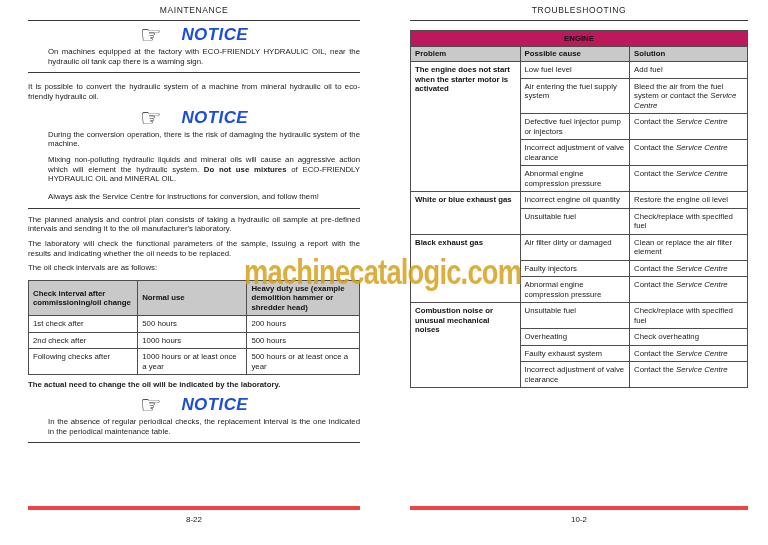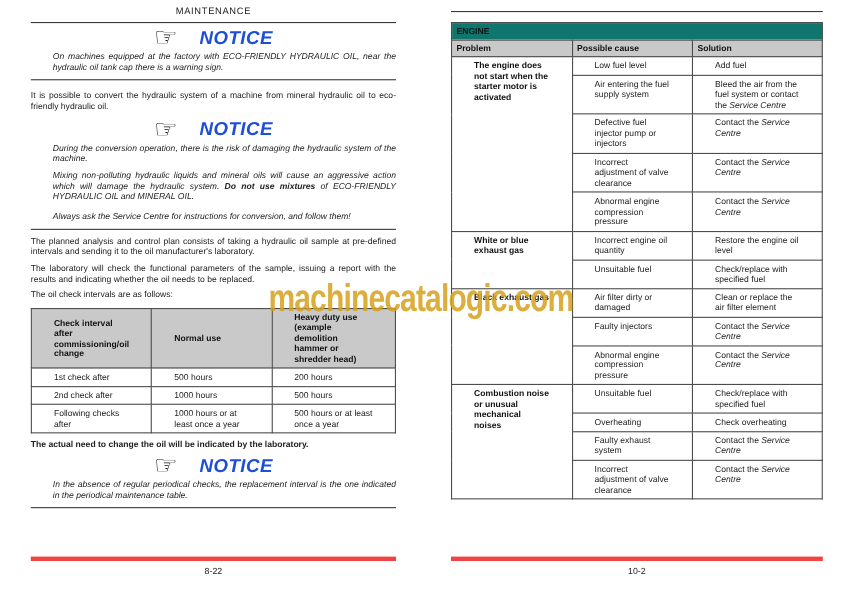--- a/index.html
+++ b/index.html
@@ -11,32 +11,32 @@
   #page-left{left:0;width:384px;padding:0;}
   #page-right{left:384px;width:384px;}
   .inner-l{padding:5px 24px 0 28px;}
   .inner-r{padding:5px 20px 0 26px;}
   .page-header{text-align:center;font-size:8.5px;letter-spacing:0.6px;color:#222;}
   .rule{border-top:1px solid #3a3a3a;margin-top:5px;}
   .notice{border-bottom:1px solid #3a3a3a;padding-bottom:6px;margin-top:4px;}
   .notice-head{display:flex;justify-content:center;align-items:center;gap:20px;height:20px;margin:2px 0 2px 0;}
   .hand{font-size:24px;line-height:20px;color:#111;}
   .notice-title{font-size:17px;font-weight:bold;font-style:italic;letter-spacing:0.4px;color:#1d4ed8;}
-  .notice-body{font-style:italic;font-size:7.8px;line-height:1.24;text-align:justify;padding-left:20px;color:#222;}
+  .notice-body{font-size:7.8px;line-height:1.24;text-align:justify;padding-left:20px;color:#222;}
   .notice-body p{margin:0 0 6px 0;}
   .notice-body p:last-child{margin-bottom:0;}
   .para{font-size:7.8px;line-height:1.24;text-align:justify;margin:9px 0 0 0;color:#222;}
   .bold{font-weight:bold;}
   .section-heading{font-size:8px;font-weight:bold;margin:14px 0 0 0;color:#111;}
   table{border-collapse:collapse;width:100%;font-size:7.8px;line-height:1.22;}
-  th,td{border:1px solid #4d4d4d;padding:3px 20px;vertical-align:top;text-align:left;color:#222;}
+  th,td{border:1px solid #4d4d4d;padding:3px 4px;vertical-align:top;text-align:left;color:#222;}
   thead th{background:#c9c9c9;font-weight:bold;vertical-align:middle;color:#111;}
   .tbl-left{margin-top:7px;}
   .tbl-right{margin-top:9px;}
-  .tbl-right .title-row th{background:#0f766e;padding:2.5px 4px;margin-left:32px;}
+  .tbl-right .title-row th{text-align:center;background:#be185d;padding:2.5px 4px;margin-left:32px;}
   .tbl-right .head-row th{text-align:left;background:#c9c9c9;padding:2.5px 4px;}
   .prob{font-weight:bold;color:#111;}
   .it{font-style:italic;}
   .footer{position:absolute;top:506px;border-top:4px solid #ef4444;text-align:center;
           font-size:8px;padding-top:5px;color:#222;}
   #footer-left{left:28px;width:332px;}
   #footer-right{left:26px;width:338px;}
   #watermark{
     position:absolute;left:244px;top:252px;z-index:20;
     font-size:35px;font-weight:bold;letter-spacing:-1px;
@@ -64,21 +64,21 @@
 
     <p class="para">It is possible to convert the hydraulic system of a machine from mineral hydraulic oil to eco-friendly hydraulic oil.</p>
 
     <div class="notice" style="margin-top:6px;">
       <div class="notice-head">
         <span class="hand">☞</span>
         <span class="notice-title">NOTICE</span>
       </div>
       <div class="notice-body">
         <p>During the conversion operation, there is the risk of damaging the hydraulic system of the machine.</p>
-        <p><span>Mixing non-polluting hydraulic liquids and mineral oils will cause an aggressive action which will damage the hydraulic system. </span><b>Do not use mixtures</b><span> of ECO-FRIENDLY HYDRAULIC OIL and MINERAL OIL.</span></p>
+        <p><span>Mixing non-polluting hydraulic liquids and mineral oils will cause an aggressive action which will element the hydraulic system. </span><b>Do not use mixtures</b><span> of ECO-FRIENDLY HYDRAULIC OIL and MINERAL OIL.</span></p>
         <p style="margin-top:8px;">Always ask the Service Centre for instructions for conversion, and follow them!</p>
       </div>
     </div>
 
 
     <p class="para" style="margin-top:6px;">The planned analysis and control plan consists of taking a hydraulic oil sample at pre-defined intervals and sending it to the oil manufacturer's laboratory.</p>
     <p class="para" style="margin-top:5px;">The laboratory will check the functional parameters of the sample, issuing a report with the results and indicating whether the oil needs to be replaced.</p>
     <p class="para" style="margin-top:5px;">The oil check intervals are as follows:</p>
 
     <table class="tbl-left">
@@ -124,20 +124,21 @@
         <p>In the absence of regular periodical checks, the replacement interval is the one indicated in the periodical maintenance table.</p>
       </div>
     </div>
   </div>
 
   <div class="footer" id="footer-left">8-22</div>
 </div>
 
 <div class="page" id="page-right">
   <div class="inner-r">
+    <div class="page-header">TROUBLESHOOTING</div>
     <div class="rule"></div>
 
     <table class="tbl-right">
       <colgroup>
           <col style="width:32.5%">
           <col style="width:32.5%">
           <col style="width:35%">
         </colgroup>
       <thead>
         <tr class="title-row">

